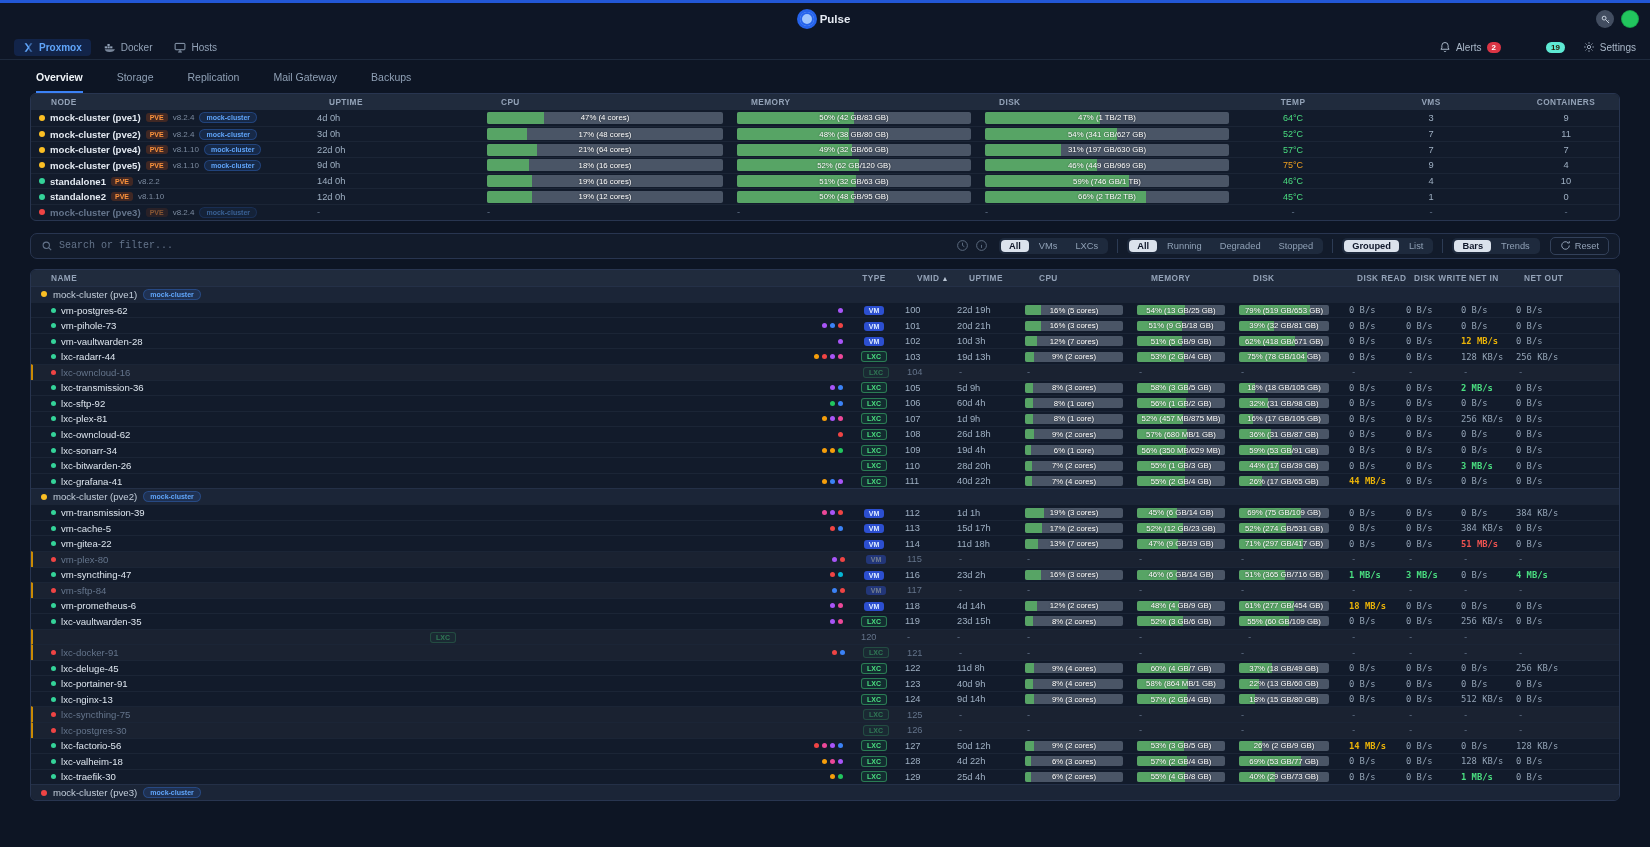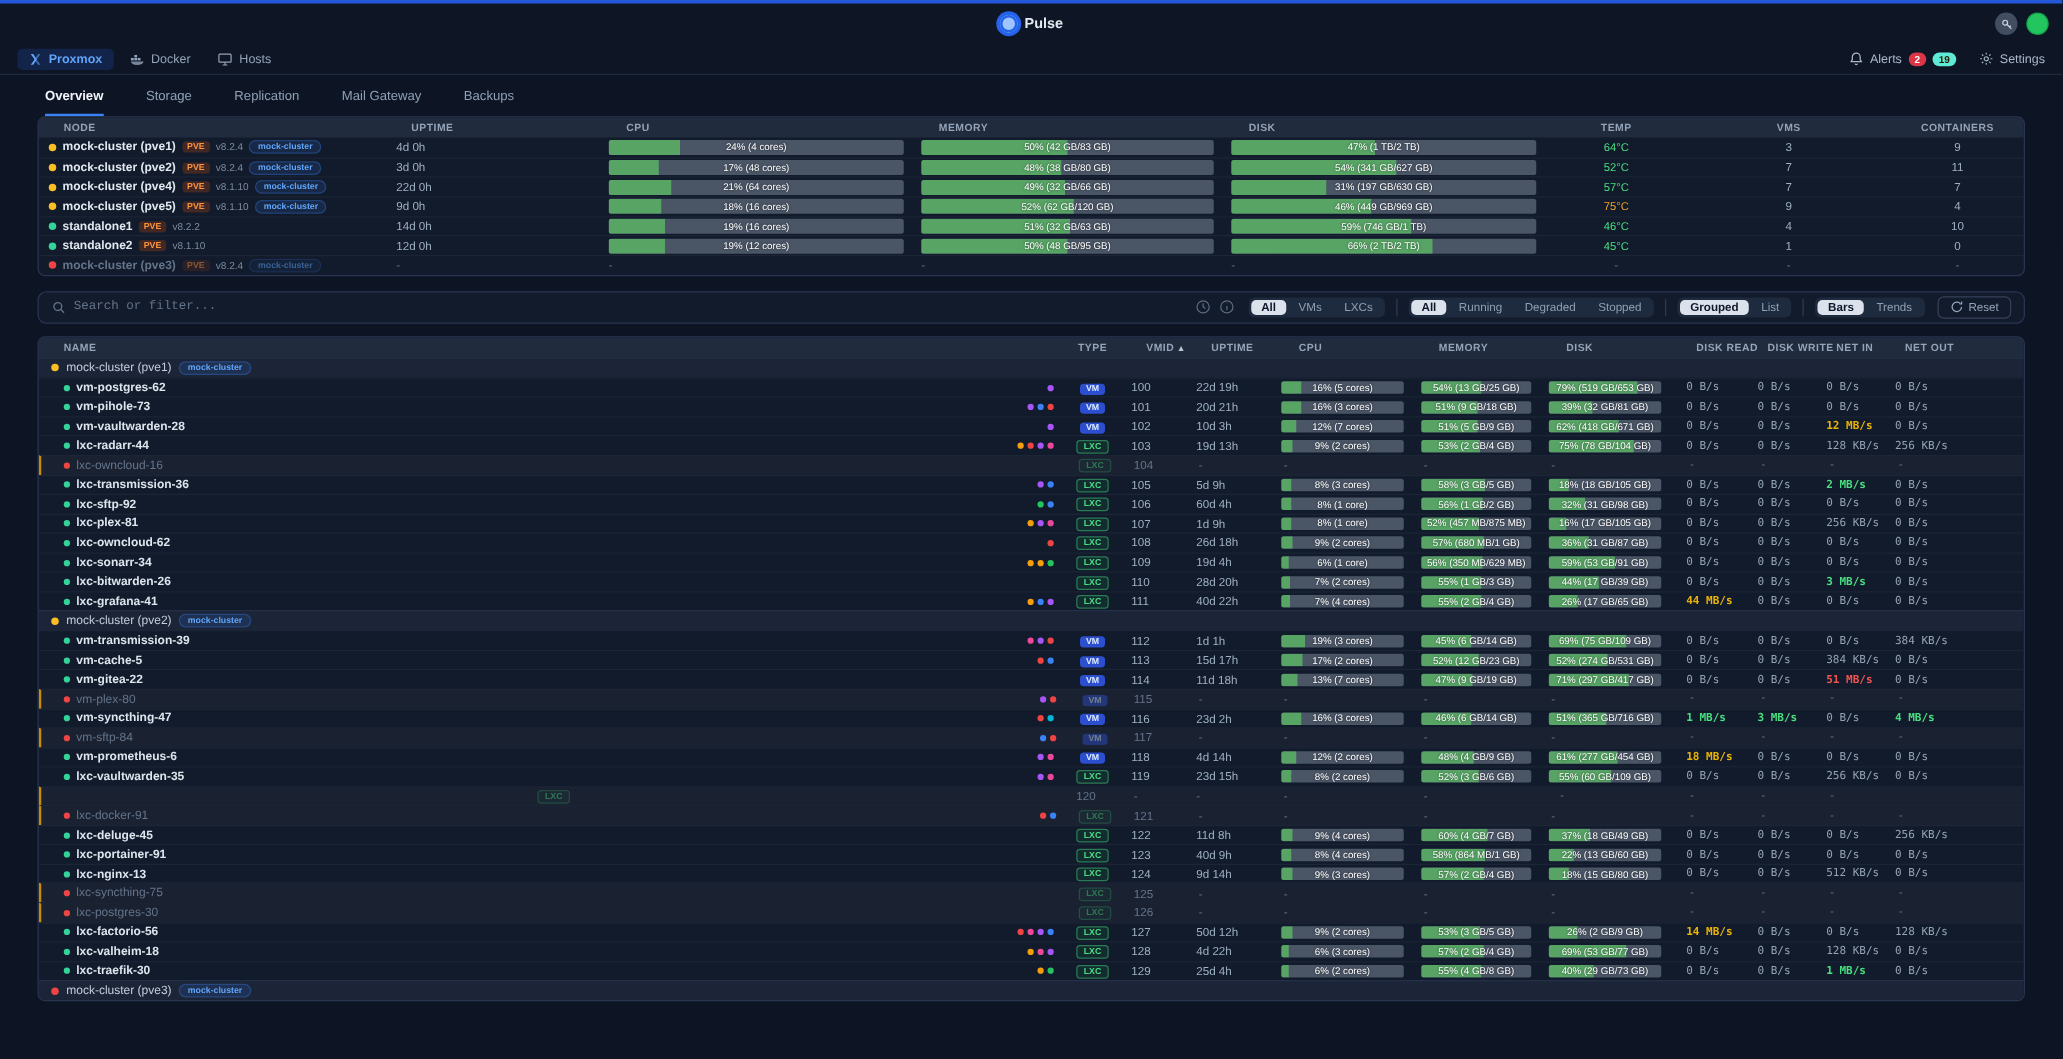--- a/index.html
+++ b/index.html
@@ -18,21 +18,21 @@
   .status-btn { width:16px; height:16px; background:#22c55e; box-shadow:0 0 0 1px #16a34a; }
   
   .navbar { height:25px; display:flex; align-items:center; justify-content:space-between; padding:0 14px; border-bottom:1px solid #1e2a3d; background:#0e1626; }
   .nav-left { display:flex; gap:4px; align-items:center; }
   .nav-tab { display:flex; align-items:center; gap:5px; font-size:10px; color:#93a3b8; padding:3px 9px; border-radius:4px; cursor:pointer; background:transparent; border:none; }
   .nav-tab.active { background:rgba(37,99,235,.18); color:#60a5fa; font-weight:700; }
   .nav-right { display:flex; align-items:center; gap:18px; }
   .nav-action { display:flex; align-items:center; gap:5px; font-size:10px; color:#aab8c9; background:none; border:none; cursor:pointer; }
   .abadge { font-size:8px; font-weight:700; border-radius:8px; padding:1px 5px; }
   .abadge.red { background:#dc3545; color:#fff; }
-  .abadge.amber { background:#5eead4; color:#2a1c03; }
+  .abadge.amber { background:#5eead4; color:#2a1c03;margin-left:40px; }
   .ic { display:inline-flex; align-items:center; }
   
   .main { flex:1; padding:0 30px; display:flex; flex-direction:column; overflow:hidden; }
   .subtabs { display:flex; gap:34px; padding:9px 6px 0 6px; height:33px; }
   .subtab { font-size:10.5px; color:#8fa0b5; padding-bottom:6px; border-bottom:2px solid transparent; cursor:pointer; background:none; border-top:none; border-left:none; border-right:none; }
   .subtab.active { color:#f1f5f9; border-bottom:2px solid #3b82f6; font-weight:700; }
   .card { background:#121b2b; border:1px solid #283550; border-radius:6px; overflow:hidden; }
   .thead { background:#202b3d; display:grid; height:16px; align-items:center; color:#94a3b8; font-size:8.3px; font-weight:700; letter-spacing:.05em; }
   .hcell { padding-left:20px; white-space:nowrap; }
   .hcell.c { text-align:center; padding-left:0; }
@@ -72,21 +72,21 @@
   .mini { background:none; border:none; color:#5b6b80; cursor:pointer; padding:0 3px; display:flex; align-items:center; }
   .fgroups { display:flex; align-items:center; margin-left:8px; }
   .fdiv { width:1px; height:14px; background:#2c3b54; margin:0 9px; }
   .seg { background:#1e2a3d; border-radius:5px; padding:2px; display:flex; gap:2px; }
   .opt { font-size:9.3px; color:#8fa0b5; padding:1px 8px; border-radius:4px; cursor:pointer; background:none; border:none; white-space:nowrap; }
   .opt.on { background:#dbe2ec; color:#0f172a; font-weight:700; }
   .reset { display:flex; align-items:center; gap:4px; border:1px solid #33415a; color:#94a3b8; border-radius:5px; padding:2.5px 9px; font-size:9.3px; background:transparent; margin-left:10px; cursor:pointer; white-space:nowrap; }
   
   .guest-card { flex:none; }
   .gname { display:flex; align-items:center; gap:5px; padding-left:20px; }
-  .gname .nm { font-size:9.6px; font-weight:700; color:#dde5ee; }
+  .gname .nm { font-size:9.6px; font-weight:400; color:#dde5ee; }
   .tags { margin-left:auto; margin-right:8px; display:flex; gap:3px; align-items:center; }
   .tags i { width:5px; height:5px; border-radius:50%; display:block; }
   .tbadge { font-size:7px; font-weight:700; border-radius:3px; padding:1px 5px; display:inline-block; }
   .tbadge.vm { background:#2c4fd0; color:#dbeafe; }
   .tbadge.lxc { background:rgba(34,197,94,.1); color:#4ade80; border:1px solid rgba(74,222,128,.45); }
   .io { font-family:"DejaVu Sans Mono",monospace; font-size:8.8px; padding-left:12px; white-space:nowrap; }
   .io.norm { color:#93a3b5; } .io.green { color:#4ade80; font-weight:700; } .io.yellow { color:#eab308; font-weight:700; } .io.red { color:#ef5350; font-weight:700; }
   .grow.stopped { background:#1a2231; border-left:2px solid #ca8a04; }
   .grow.stopped .gname { padding-left:18px; }
   .grow.stopped .nm { color:#64748b; font-weight:400; }
@@ -202,21 +202,21 @@
               <span class="sdot yellow"></span>
               <span class="nname">mock-cluster (pve1)</span>
               <span class="pve">PVE</span>
               <span class="ver">v8.2.4</span>
               <span class="clb">mock-cluster</span>
             </div>
             <div class="cell">4d 0h</div>
             <div class="cell barwrap">
               <div class="bar">
                 <div class="fill" style="width: 24%;"></div>
-                <span class="lbl">24% (4 cores)</span>
+                <span class="lbl">47% (4 cores)</span>
               </div>
             </div>
             <div class="cell barwrap">
               <div class="bar">
                 <div class="fill" style="width: 50%;"></div>
                 <span class="lbl">50% (42 GB/83 GB)</span>
               </div>
             </div>
             <div class="cell barwrap">
               <div class="bar">

